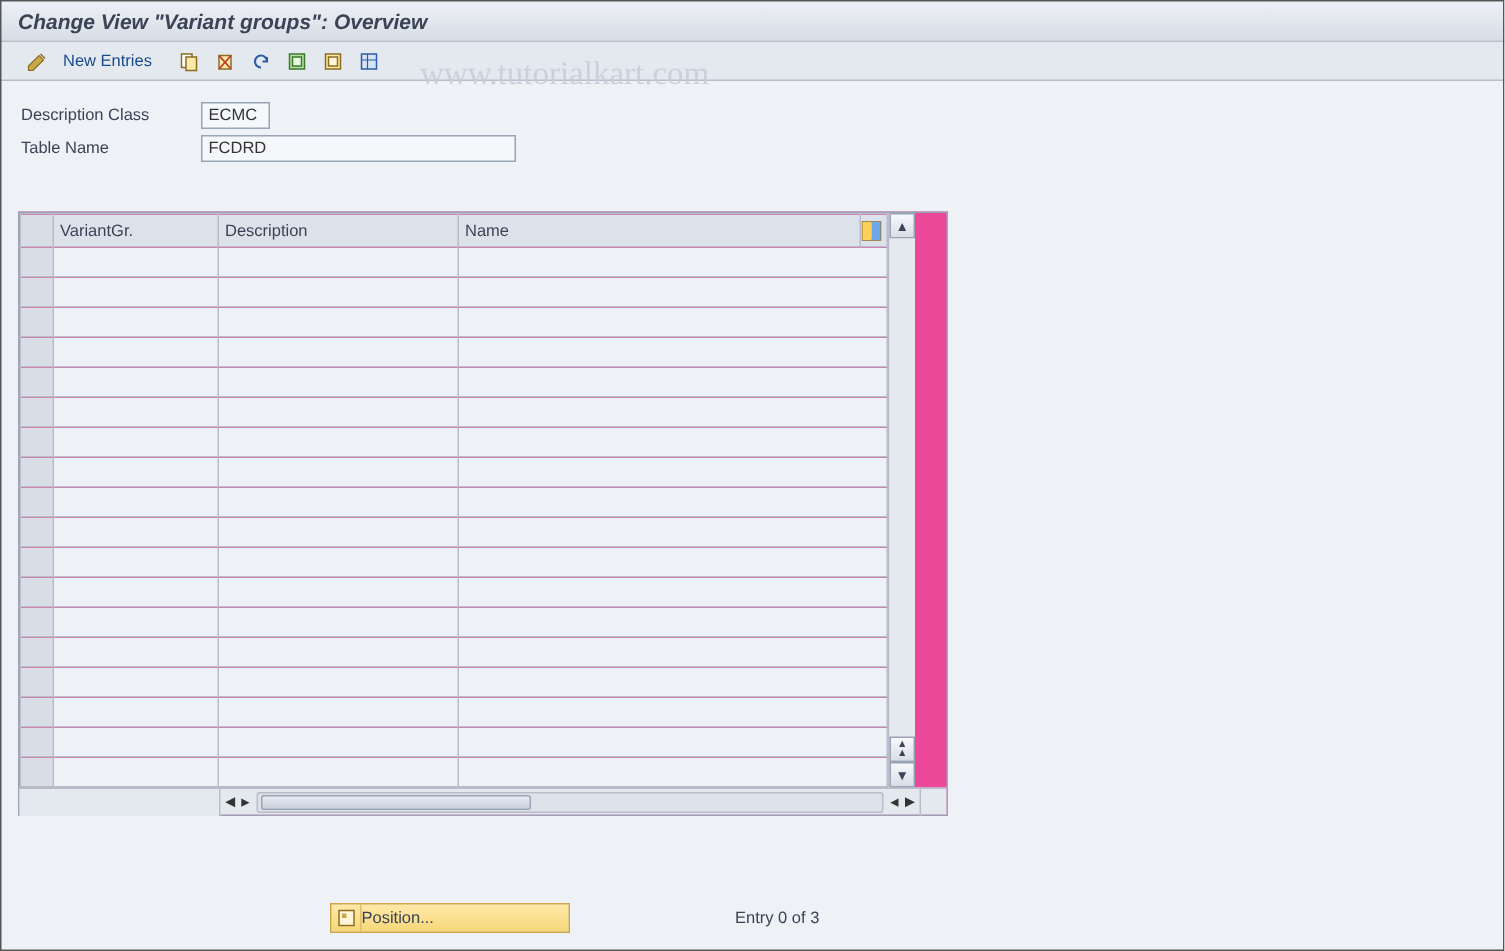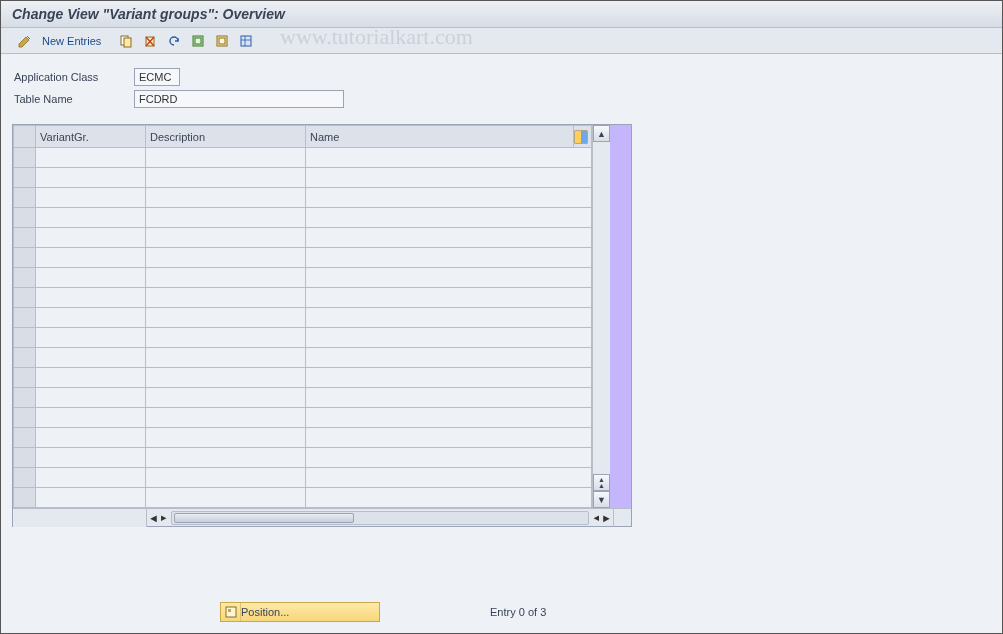--- a/index.html
+++ b/index.html
@@ -44,21 +44,21 @@
   }
   .tb-link {
     color: #1a4a8a;
     cursor: pointer;
     margin-right: 10px;
     margin-left: 2px;
   }
   .watermark {
     position: absolute;
     left: 280px;
-    top: 24px;
+    top: 36px;
     font-size: 22px;
     color: rgba(200,205,215,0.9);
     font-family: Georgia, 'Times New Roman', serif;
     pointer-events: none;
   }
   .form-area {
     padding: 12px 14px 10px 14px;
   }
   .form-row {
     display: flex;
@@ -75,24 +75,24 @@
     height: 18px;
     padding: 4px 4px;
     font-family: inherit;
     font-size: 11px;
     color: #333;
   }
   .field-short { width: 46px; }
   .field-long  { width: 210px; }
 
   .table-wrap {
-    margin: 4px 12px 0 12px;
+    margin: 21px 12px 0 12px;
     width: 620px;
     border: 1px solid #9aa4b5;
-    background: #c4b5fd;
+    background: #ec4899;
   }
   .table-inner {
     display: flex;
   }
   .grid {
     border-collapse: collapse;
     table-layout: fixed;
   }
   .grid th, .grid td {
     border: 1px solid #b8bec9;
@@ -287,21 +287,21 @@
         <rect x="2" y="2" width="10" height="10" fill="#d6e4f5" stroke="#2a5caa"></rect>
         <path d="M2 6h10M6 2v10" stroke="#2a5caa" stroke-width="0.8"></path>
       </svg>
   </button>
 </div>
 
 <div class="watermark">www.tutorialkart.com</div>
 
 <div class="form-area">
   <div class="form-row">
-    <span class="form-label">Application Class</span>
+    <span class="form-label">Description Class</span>
     <input class="form-field field-short" readonly="" value="ECMC" style="">
   </div>
   <div class="form-row">
     <span class="form-label">Table Name</span>
     <input class="form-field field-long" readonly="" value="FCDRD" style="">
   </div>
 </div>
 
 <div class="table-wrap">
   <div class="table-inner">

